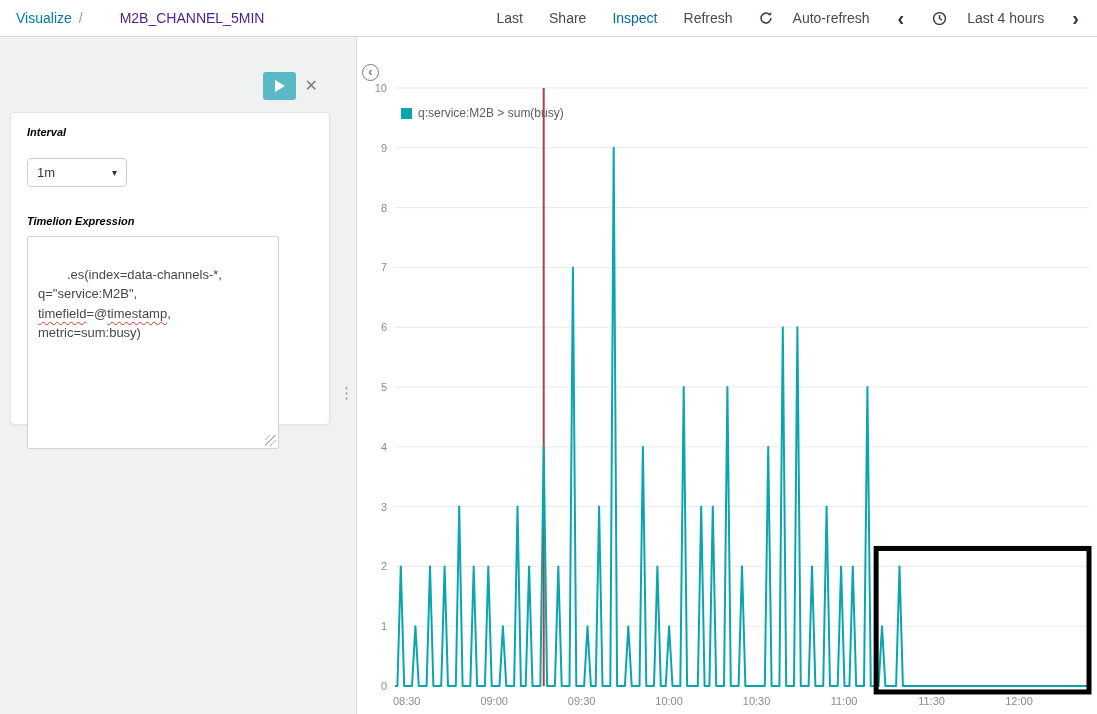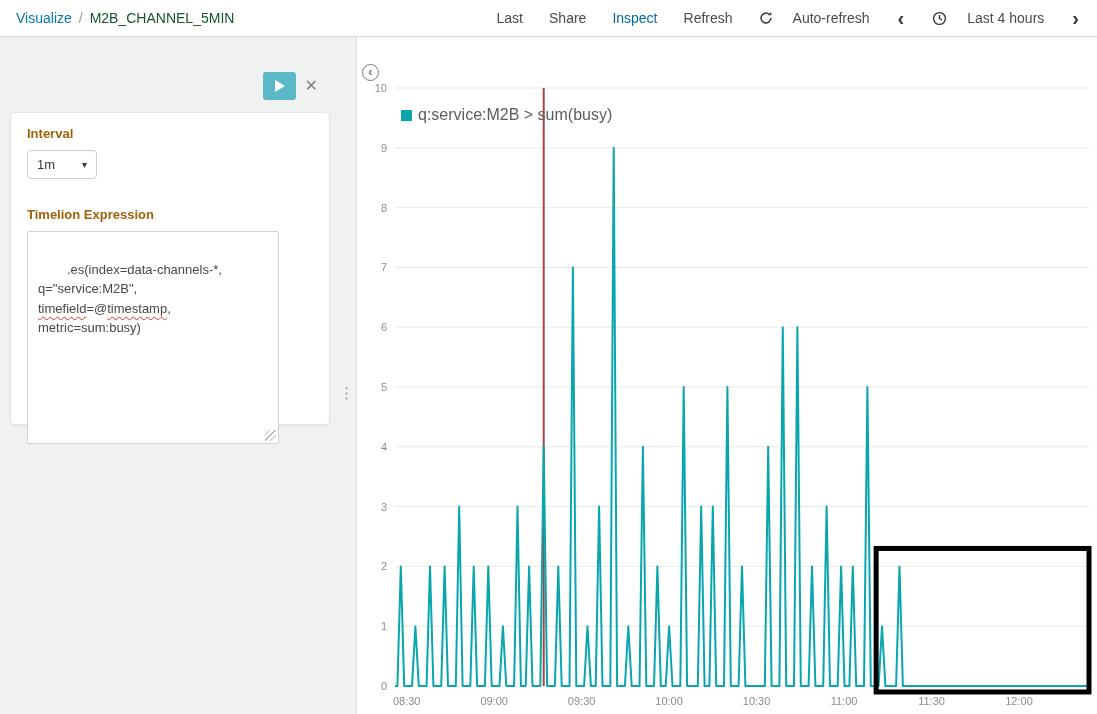--- a/index.html
+++ b/index.html
@@ -7,42 +7,42 @@
   body { font-family: "Liberation Sans", sans-serif; background: #f0f1f1; overflow: hidden; }
   #page { position: relative; width: 1097px; height: 714px; }
 
   
   .topbar { position: absolute; left: 0; top: 0; width: 1097px; height: 37px;
             background: #fff; border-bottom: 1px solid #d9d9d9;
             display: flex; align-items: center; padding: 0 16px; }
   .breadcrumb { display: flex; align-items: center; gap: 7px; font-size: 14px; }
   .breadcrumb .section { color: #0079a5; cursor: pointer; }
   .breadcrumb .sep { color: #9b9b9b; }
-  .breadcrumb .title { color: #14532d; }
+  .breadcrumb .title { color: #4c1d95; margin-left: 30px; }
   .topmenu { margin-left: auto; display: flex; align-items: center; gap: 26px; font-size: 14px; color: #4a4a4a; }
   .topmenu .item { cursor: pointer; white-space: nowrap; }
   .topmenu .item.disabled { color: #0369a1; cursor: default; }
   .iconbtn { display: inline-flex; align-items: center; gap: 20px; cursor: pointer; }
   .chev { font-size: 20px; font-weight: bold; color: #343741; line-height: 1; cursor: pointer; padding: 0 2px; }
 
   
   .sidebar { position: absolute; left: 0; top: 37px; width: 356px; height: 677px; background: #f0f1f1; }
   .run-row { display: flex; justify-content: flex-end; align-items: center; gap: 9px;
              padding-right: 38px; margin-top: 35px; }
   .play-btn { width: 33px; height: 28px; background: #5bb8c6; border: none; border-radius: 3px;
               display: flex; align-items: center; justify-content: center; cursor: pointer; }
   .play-tri { width: 0; height: 0; border-left: 10px solid #fff;
               border-top: 6px solid transparent; border-bottom: 6px solid transparent; margin-left: 2px; }
   .close-btn { background: none; border: none; font-size: 16px; color: #7d7d7d; cursor: pointer; line-height: 1; }
 
   .card { position: absolute; left: 10px; top: 75px; width: 320px; height: 313px;
           background: #fff; border: 1px solid #e4e4e4; border-radius: 4px;
           box-shadow: 0 1px 2px rgba(0,0,0,0.05); padding: 13px 16px; }
-  .field-label { font-size: 13px; font-weight: bold; color: #a16207; }
-  .select { margin-top: 9px; width: 70px; height: 29px; background: #fff; border: 1px solid #c9ced3;
+  .field-label { font-size: 11px; font-weight: bold; color: #000000; font-style: italic; }
+  .select { margin-top: 20px; width: 100px; height: 29px; background: #fff; border: 1px solid #c9ced3;
             border-radius: 4px; display: flex; align-items: center; justify-content: space-between;
             padding: 0 9px; font-size: 13px; color: #343741; cursor: pointer; }
   .select .caret { font-size: 10px; color: #343741; }
   .expr-label { margin-top: 28px; }
   .expr-box { position: relative; margin-top: 9px; width: 252px; height: 213px;
               background: #fff; border: 1px solid #cdd3d8; border-radius: 2px;
               padding: 8px 10px; font-size: 13px; line-height: 1.5; color: #46484a;
               white-space: pre-wrap; word-break: break-word; cursor: text; overflow: hidden; }
   .wavy { text-decoration: underline; text-decoration-style: wavy; text-decoration-color: #e42f2f;
           text-decoration-thickness: 1px; text-underline-offset: 3px; }
@@ -54,21 +54,21 @@
                    color: #8d9398; font-size: 15px; letter-spacing: 0; text-align: center;
                    cursor: col-resize; user-select: none; }
 
   
   .chart-panel { position: absolute; left: 356px; top: 37px; width: 741px; height: 677px;
                  background: #fff; border-left: 1px solid #dcdcdc; }
   .chart-back { position: absolute; left: 5px; top: 27px; width: 17px; height: 17px;
                 border: 1.5px solid #747c84; border-radius: 50%; color: #747c84;
                 font-size: 13px; font-weight: bold; line-height: 13px; text-align: center; cursor: pointer; }
   .legend { position: absolute; left: 44px; top: 69px; display: flex; align-items: center; gap: 6px;
-            font-size: 16px; color: #5a5d60; cursor: pointer; }
+            font-size: 12px; color: #5a5d60; cursor: pointer; }
   .legend .swatch { width: 11px; height: 11px; display: inline-block; }
   #chart-svg { position: absolute; left: 0; top: 0; font-family: "Liberation Sans", sans-serif; }
 </style>
 </head>
 <body>
 
 <div id="page">
 
   <div class="topbar">
     <div class="breadcrumb">

